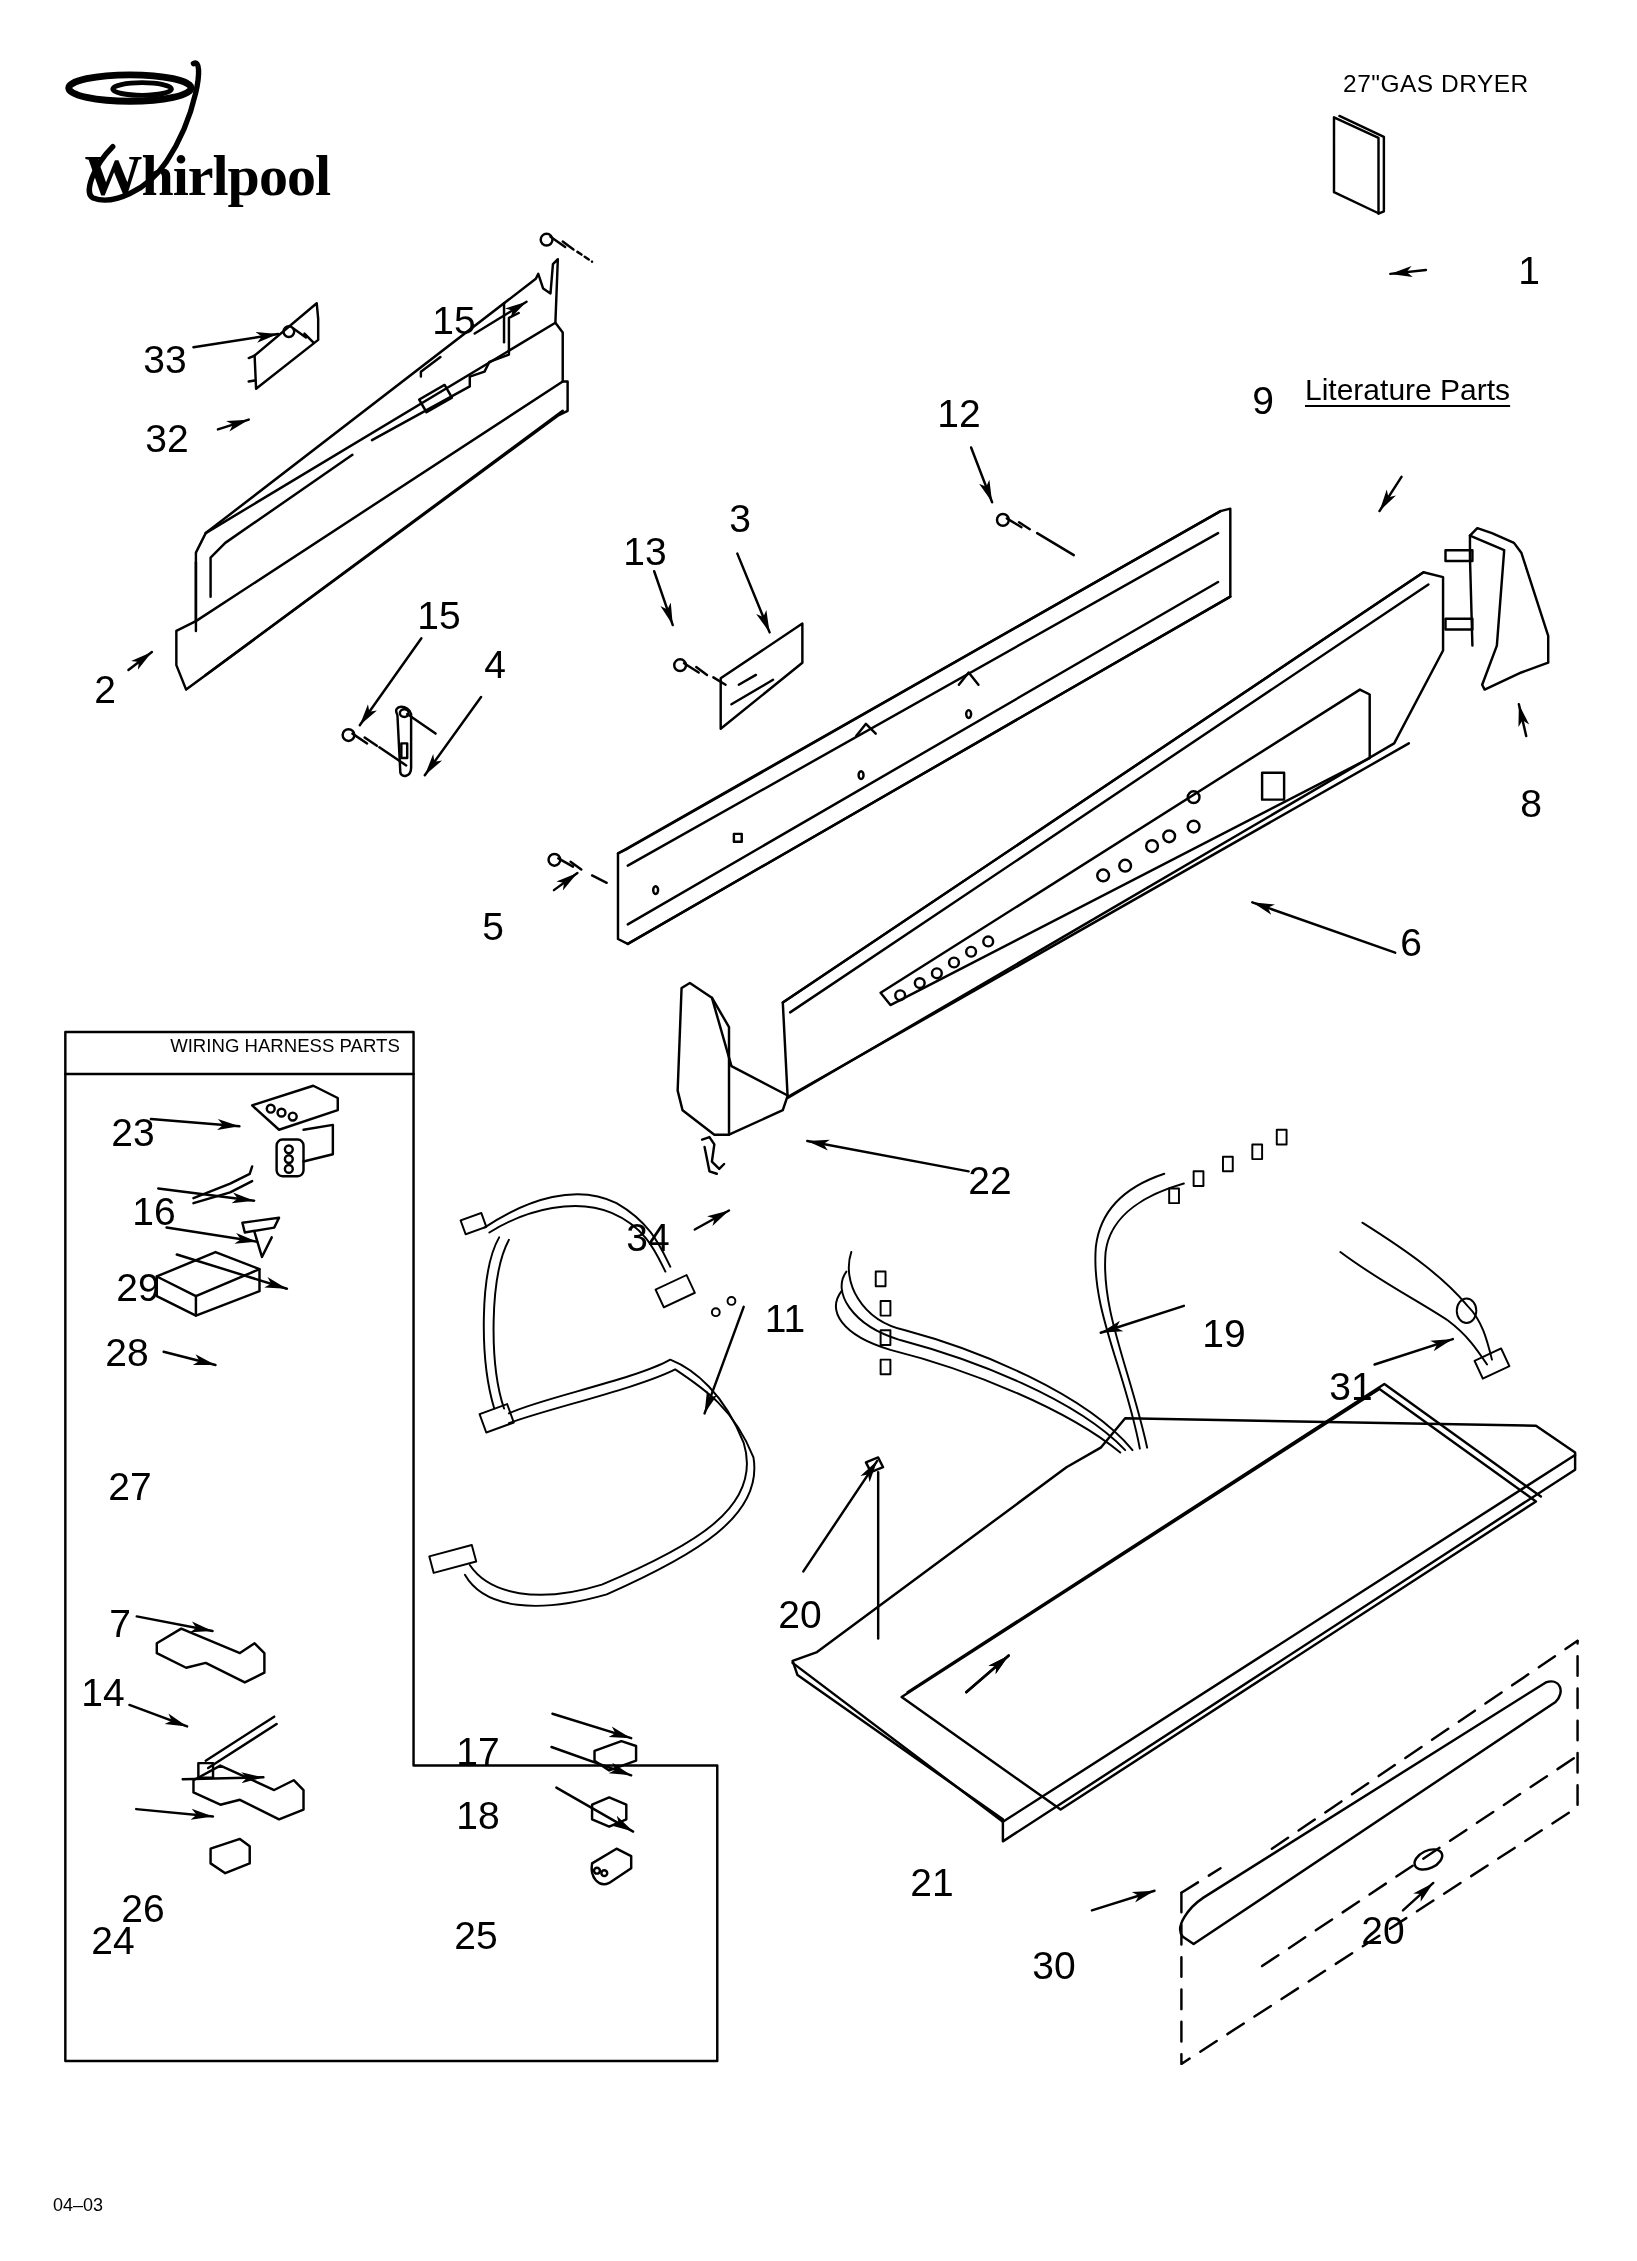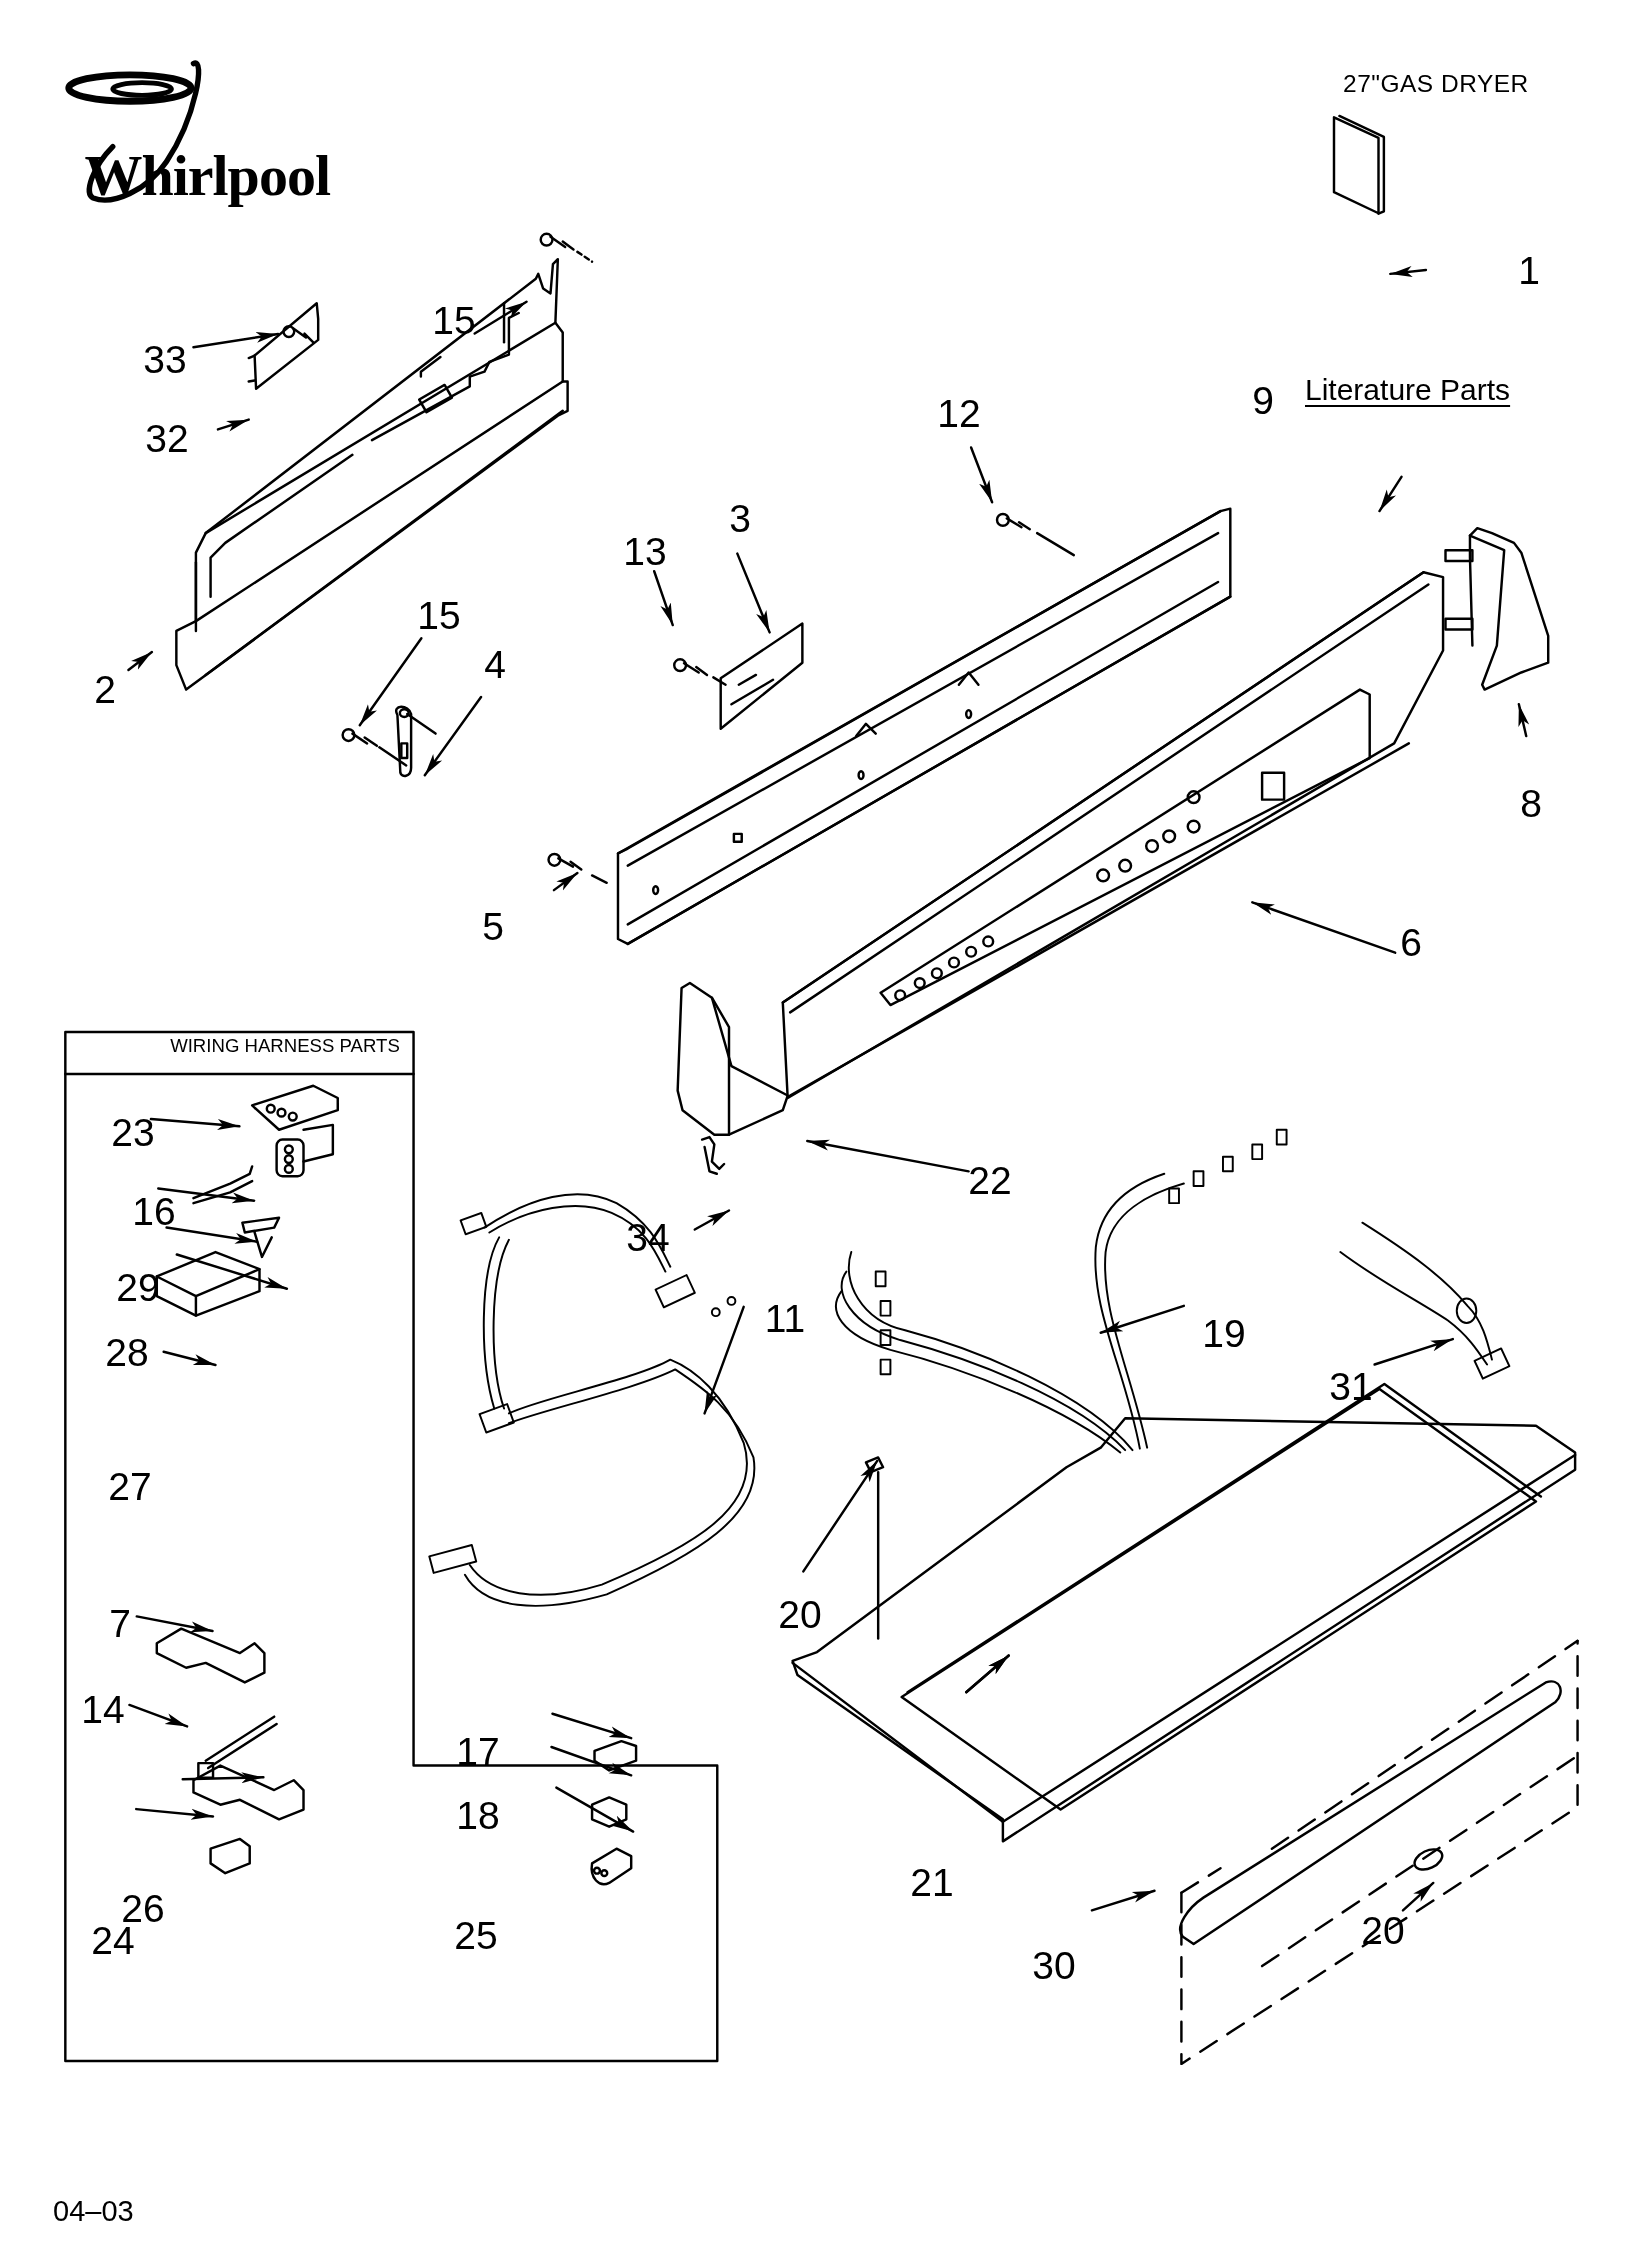--- a/index.html
+++ b/index.html
@@ -7,21 +7,21 @@
          font-family: "Liberation Sans", sans-serif; color: #000; }
   #art { position: absolute; left: 0; top: 0; width: 1638px; height: 2261px; }
   .brand { position: absolute; left: 59px; top: 49px; width: 284px; height: 161px; }
   .brand-word { position: absolute; left: 25.4px; top: 98px; font-family: "Liberation Serif", serif;
                 font-weight: bold; font-size: 58px; letter-spacing: -1px; line-height: 1; text-align: center; }
   .doc-title { position: absolute; left: 1343px; top: 70px; font-size: 24.5px; letter-spacing: 0.5px; }
   .lit-label { position: absolute; left: 1305px; top: 373px; font-size: 30px;
                text-decoration: underline; text-underline-offset: 4.9px; text-decoration-thickness: 2px; }
   .harness-title { position: absolute; left: 68px; top: 1035px; width: 342px; text-align: center;
                    font-size: 18.6px; letter-spacing: 0px; padding-left: 46px; }
-  .footer-code { position: absolute; left: 53px; top: 2195px; font-size: 29px; }
+  .footer-code { position: absolute; left: 53px; top: 2195px; font-size: 18px; }
   .callout { position: absolute; font-size: 39px; line-height: 1; transform: translate(-50%, -50%);
              white-space: nowrap; }
 </style>
 </head>
 <body>
 
 <svg id="art" viewBox="0 0 3348 4623" xmlns="http://www.w3.org/2000/svg" fill="none" stroke="#000" stroke-width="5" stroke-linejoin="round" stroke-linecap="round">
   <defs>
     <marker id="ah" viewBox="0 0 20 10" refX="20" refY="5" markerWidth="9" markerHeight="6" orient="auto" markerUnits="strokeWidth">
       <path d="M0,0 L20,5 L0,10 L5,5 z" fill="#000" stroke="none"></path>
@@ -325,21 +325,21 @@
 <div class="callout" style="left:495px;top:664px;">4</div>
 <div class="callout" style="left:493px;top:926px;">5</div>
 <div class="callout" style="left:1411px;top:942px;">6</div>
 <div class="callout" style="left:120px;top:1623px;">7</div>
 <div class="callout" style="left:1531px;top:803px;">8</div>
 <div class="callout" style="left:1263px;top:400px;">9</div>
 <div class="callout" style="left:1383px;top:1930px;">20</div>
 <div class="callout" style="left:785px;top:1318px;">11</div>
 <div class="callout" style="left:959px;top:413px;">12</div>
 <div class="callout" style="left:645px;top:551px;">13</div>
-<div class="callout" style="left:103px;top:1692px;margin-top:17px;">14</div>
+<div class="callout" style="left:103px;top:1692px;">14</div>
 <div class="callout" style="left:454px;top:320px;">15</div>
 <div class="callout" style="left:439px;top:615px;">15</div>
 <div class="callout" style="left:132px;top:1211px;margin-left:22px;">16</div>
 <div class="callout" style="left:478px;top:1751px;">17</div>
 <div class="callout" style="left:478px;top:1815px;">18</div>
 <div class="callout" style="left:1224px;top:1333px;text-align:center;">19</div>
 <div class="callout" style="left:800px;top:1614px;">20</div>
 <div class="callout" style="left:932px;top:1882px;">21</div>
 <div class="callout" style="left:990px;top:1180px;">22</div>
 <div class="callout" style="left:133px;top:1132px;">23</div>

